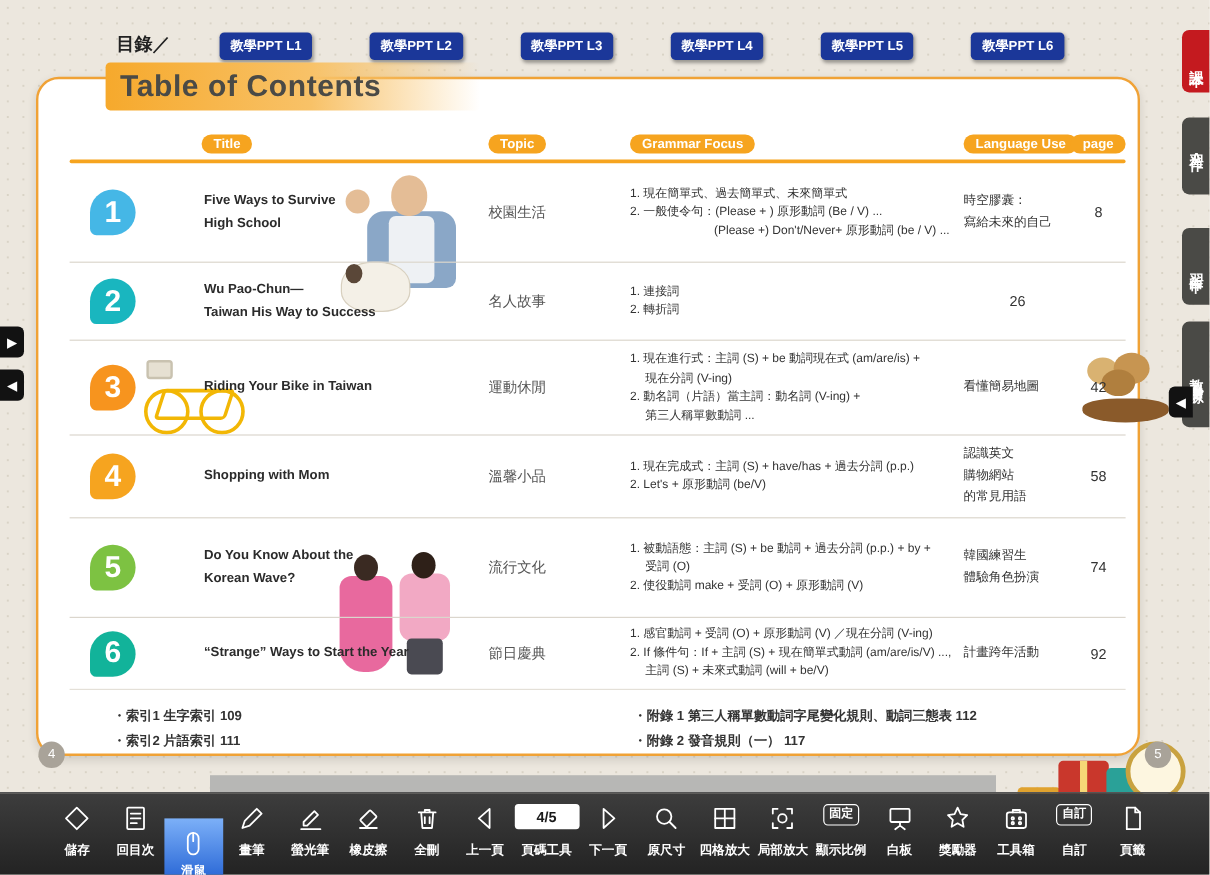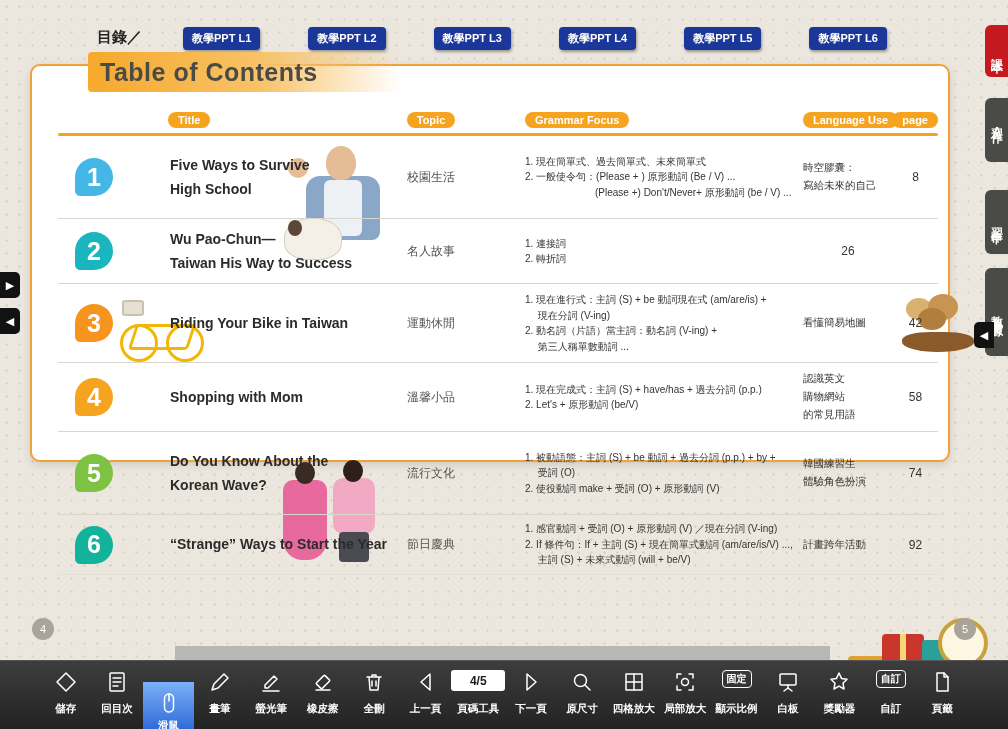--- a/index.html
+++ b/index.html
@@ -18,22 +18,22 @@
     padding:4px 9px;border-radius:4px;border:none;box-shadow:1px 2px 3px rgba(0,0,0,.35);
     white-space:nowrap;cursor:pointer;}
 
   .crumb{position:absolute;left:97px;top:28px;font-size:15px;font-weight:bold;color:#222;z-index:7;}
   .banner{position:absolute;left:88px;top:52px;width:312px;height:40px;z-index:7;
     background:linear-gradient(90deg,#f6a92c 0%,#f8c268 55%,rgba(248,194,104,0) 100%);
     border-radius:4px;display:flex;align-items:center;}
   .banner .t{font-size:25px;color:#4a4a46;font-weight:600;padding-left:12px;letter-spacing:.5px;}
 
   
-  .card{position:absolute;left:30px;top:64px;width:920px;height:398px;box-sizing:border-box;
-    background:#fff;border:2px solid #f0a236;border-radius:10px;z-index:2;
+  .card{position:absolute;left:30px;top:64px;width:920px;height:566px;box-sizing:border-box;
+    background:#fff;border:2px solid #f0a236;border-radius:19px;z-index:2;
     box-shadow:0 3px 8px rgba(0,0,0,.12);}
   .card-inner{position:relative;padding:0 10px 0 26px;height:100%;}
 
   .grid{display:grid;grid-template-columns:72px 185px 80px 72px 336px 90px 45px;}
   .hdr{margin-top:46px;align-items:center;}
   .pill{display:inline-block;background:#f6a41f;color:#fff;font-size:11px;font-weight:bold;
     padding:2px 10px;border-radius:9px;white-space:nowrap;}
   .hc{display:flex;}
   .hc.c-title{padding-left:38px;}
   .hc.c-topic{justify-content:center;text-align:center;}
@@ -43,21 +43,21 @@
   .oline{height:3px;background:#f6a41f;margin-top:5px;border-radius:2px;}
 
   .trow{align-items:center;position:relative;z-index:2;}
   .trow + .trow{border-top:1px solid #dbd6cd;}
   .r1{min-height:82px;} .r2{min-height:64px;} .r3{min-height:78px;}
   .r4{min-height:68px;} .r5{min-height:82px;} .r6{min-height:59px;border-bottom:1px solid #e4e0d8;}
 
   .numcell{display:flex;justify-content:center;}
   .numball{width:38px;height:38px;border-radius:50% 50% 50% 14%;color:#fff;
     font-size:25px;font-weight:bold;display:flex;align-items:center;justify-content:center;}
-  .titlecell{padding-left:40px;font-size:14px;font-weight:bold;color:#2b2b2b;
+  .titlecell{padding-left:40px;font-size:11px;font-weight:bold;color:#2b2b2b;
     line-height:1.75;white-space:pre;}
   .topiccell{text-align:center;font-size:12px;color:#555;}
   .gramcell{padding-left:58px;font-size:10px;color:#333;line-height:1.55;white-space:pre;}
   .langcell{font-size:10.5px;color:#333;line-height:1.7;white-space:pre;}
   .pagecell{text-align:center;font-size:12px;color:#333;}
 
   .notes{display:grid;grid-template-columns:470px 1fr;margin-top:12px;position:relative;z-index:2;}
   .notes .nb{font-size:11px;color:#333;line-height:1.9;font-weight:bold;}
   .notes .nb.left{padding-left:36px;}
 
@@ -311,20 +311,30 @@
           <div class="titlecell">“Strange” Ways to Start the Year</div>
           <div></div>
           <div class="topiccell">節日慶典</div>
           <div class="gramcell">1. 感官動詞 + 受詞 (O) + 原形動詞 (V) ／現在分詞 (V-ing)
 2. If 條件句：If + 主詞 (S) + 現在簡單式動詞 (am/are/is/V) ...,
 　 主詞 (S) + 未來式動詞 (will + be/V)</div>
           <div class="langcell">計畫跨年活動</div>
           <div class="pagecell">92</div>
         </div>
 
+        <div class="notes">
+          <div class="nb left">
+            <div>・索引1 生字索引 109</div>
+            <div>・索引2 片語索引 111</div>
+          </div>
+          <div class="nb">
+            <div>・附錄 1 第三人稱單數動詞字尾變化規則、動詞三態表 112</div>
+            <div>・附錄 2 發音規則（一） 117</div>
+          </div>
+        </div>
 
       </div>
     </div>
 
     <div class="cnum l">4</div>
     <div class="cnum r">5</div>
     <div class="graybar"></div>
 
     <button class="navsq nav-l1">▶</button>
     <button class="navsq nav-l2">◀</button>
@@ -479,20 +489,33 @@
 
     <div class="titem">
       <div class="ticon">
         <svg width="24" height="24" viewBox="0 0 24 24">
             <path d="M12 3l2.5 5.4 5.5.8-4 4 1 5.8-5-2.9-5 2.9 1-5.8-4-4 5.5-.8z"></path>
           </svg>
       </div>
       <div class="tlabel">獎勵器</div>
     </div>
 
+    <div class="titem">
+      <div class="ticon">
+        <svg width="24" height="24" viewBox="0 0 24 24">
+            <rect x="4" y="7" width="16" height="13" rx="2"></rect>
+            <path d="M9 7V5h6v2"></path>
+            <circle cx="9" cy="12" r="1"></circle>
+            <circle cx="15" cy="12" r="1"></circle>
+            <circle cx="9" cy="16" r="1"></circle>
+            <circle cx="15" cy="16" r="1"></circle>
+          </svg>
+      </div>
+      <div class="tlabel">工具箱</div>
+    </div>
 
     <div class="titem">
       <div class="ticon">
         <div class="wordbox">自訂</div>
       </div>
       <div class="tlabel">自訂</div>
     </div>
 
     <div class="titem">
       <div class="ticon">

